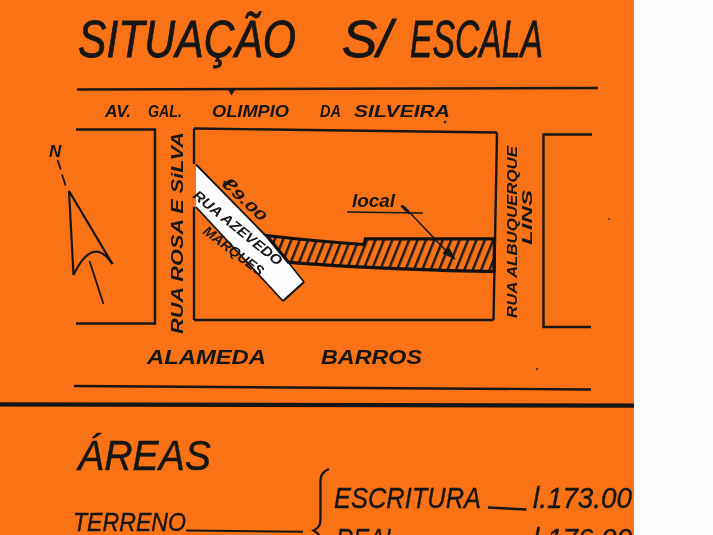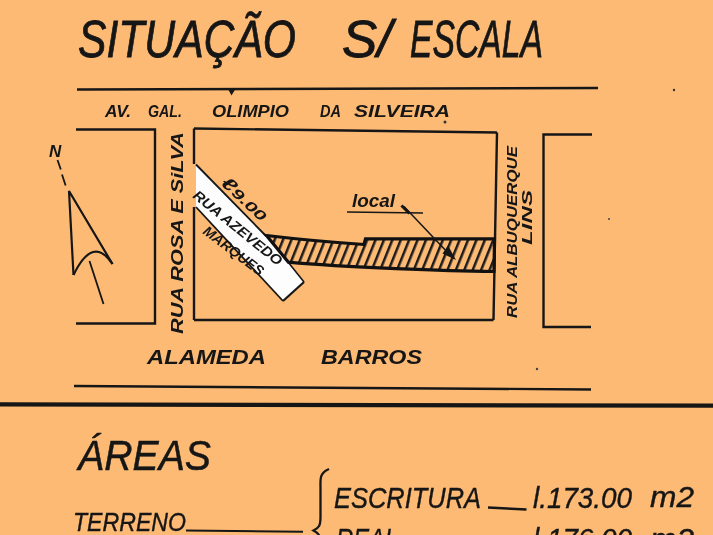--- a/index.html
+++ b/index.html
@@ -1,16 +1,16 @@
 <!DOCTYPE html>
 <html><head>
 <meta charset="utf-8">
 <style>
   html,body{margin:0;padding:0;background:#fdfdfd;}
-  #page{position:relative;width:713px;height:535px;overflow:hidden;background:#fdba74;}
+  #page{position:relative;width:634px;height:535px;overflow:hidden;background:#f97316;}
   svg{position:absolute;left:0;top:0;filter:blur(0.45px);}
   text{font-family:"Liberation Sans",sans-serif;font-weight:bold;font-style:italic;fill:#161616;}
 </style>
 </head>
 <body>
 
 <div id="page">
 <svg width="713" height="535" viewBox="0 0 713 535">
 <defs>
 

